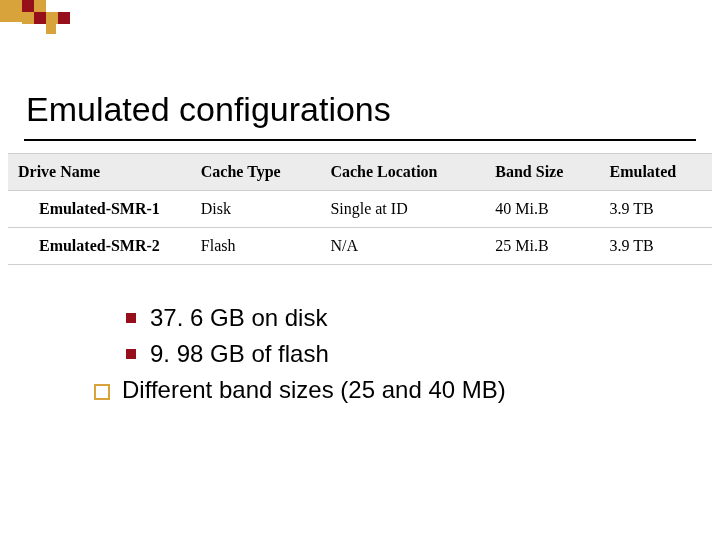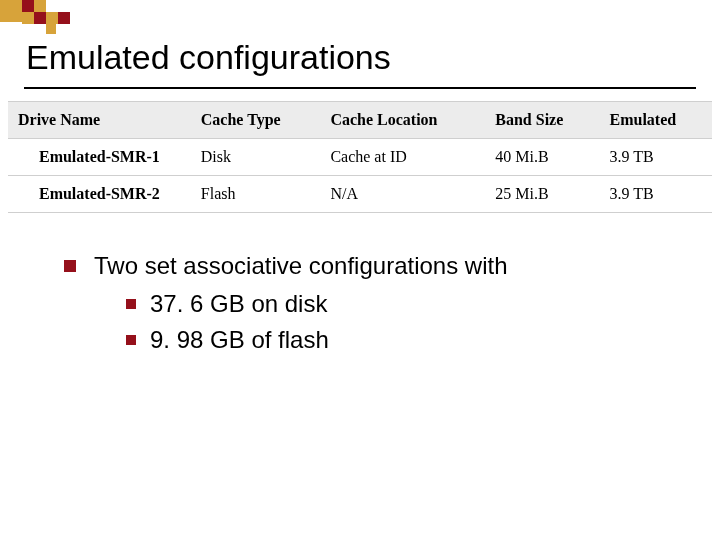--- a/index.html
+++ b/index.html
@@ -16,21 +16,21 @@
     position: absolute;
     top: 0;
     left: 0;
     width: 100%;
     height: 40px;
   }
   .sq { position: absolute; }
   .title {
     font-size: 34px;
     font-weight: 400;
-    padding: 38px 0 10px 26px;
+    padding: 90px 0 10px 26px;
   }
   .rule {
     border: none;
     border-top: 2px solid #000;
     margin: 0 24px 12px 24px;
   }
   .tbl-wrap {
     padding: 0 8px;
   }
   table {
@@ -108,32 +108,32 @@
           <th>Cache Type</th>
           <th>Cache Location</th>
           <th>Band Size</th>
           <th>Emulated</th>
         </tr>
       </thead>
     <tbody>
         <tr>
           <td>Emulated-SMR-1</td>
           <td>Disk</td>
-          <td>Cache at ID</td>
+          <td>Single at ID</td>
           <td>40 Mi.B</td>
           <td>3.9 TB</td>
         </tr>
         <tr>
           <td>Emulated-SMR-2</td>
           <td>Flash</td>
           <td>N/A</td>
           <td>25 Mi.B</td>
           <td>3.9 TB</td>
         </tr>
       </tbody>
   </table>
 </div>
 
 <div class="bullets">
-  <div class="b1">Two set associative configurations with</div>
   <div class="b3">37. 6 GB on disk</div>
   <div class="b3">9. 98 GB of flash</div>
+  <div class="b2">Different band sizes (25 and 40 MB)</div>
 </div>
 
 </body></html>

